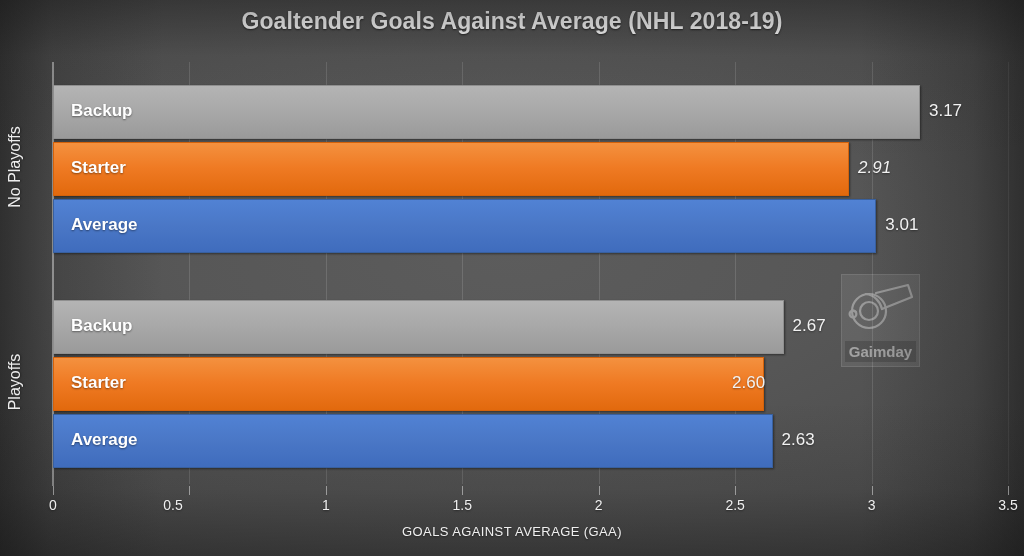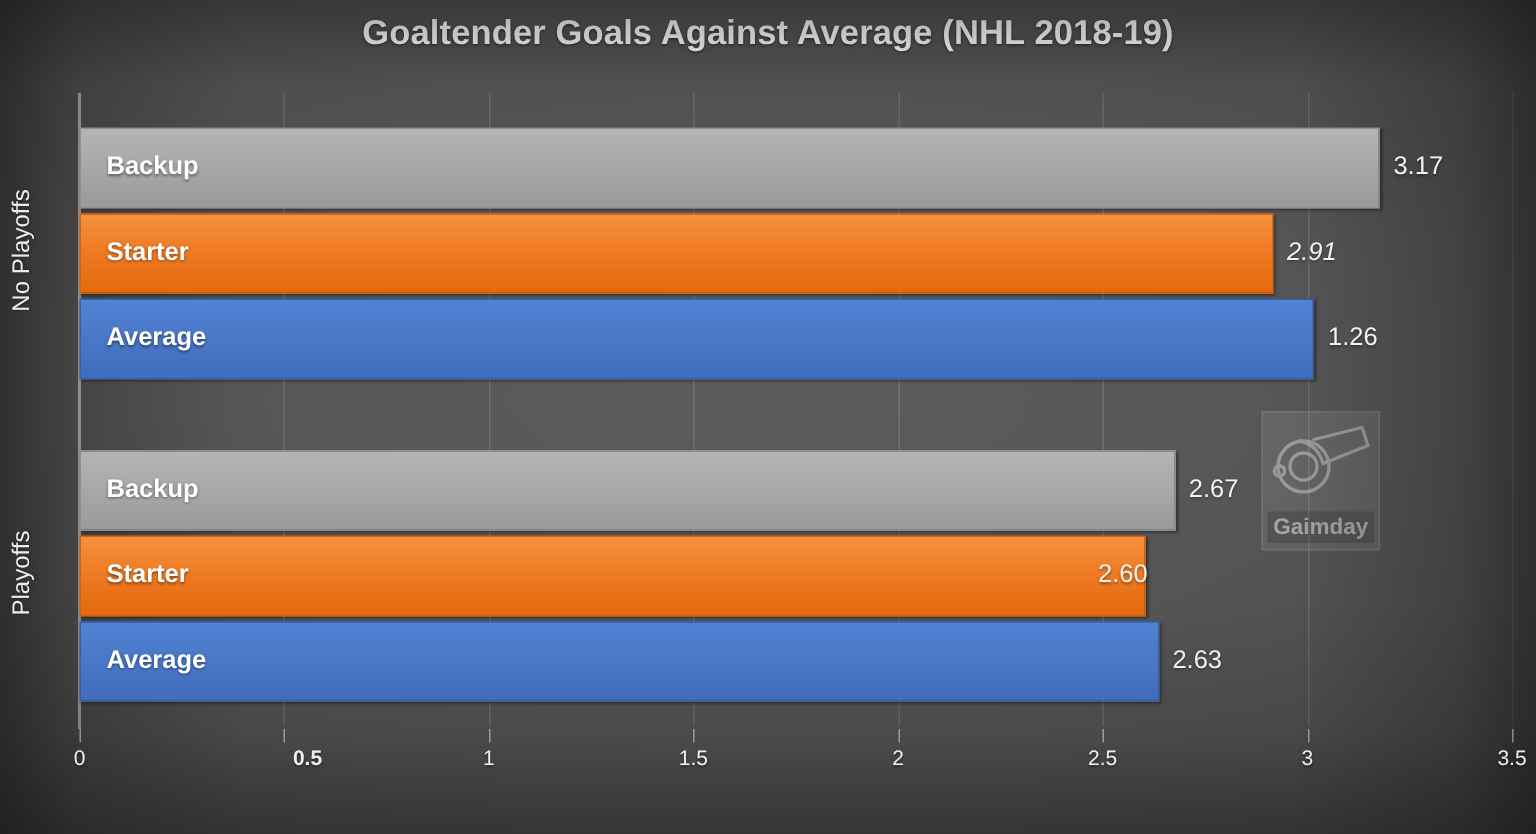--- a/index.html
+++ b/index.html
@@ -242,21 +242,21 @@
       <div class="bar-value" style="left: 928.957px;">3.17</div>
     </div>
     <div class="bar-row" style="top: 142px; left: 0px; width: 1024px;">
       <div class="bar orange" style="left: 53px; width: 794.014px;"></div>
       <div class="bar-label" style="left: 71px;">Starter</div>
       <div class="bar-value" style="left: 858.014px; font-style: italic;">2.91</div>
     </div>
     <div class="bar-row" style="top: 199px; left: 0px; width: 1024px;">
       <div class="bar blue" style="left: 53px; width: 821.3px;"></div>
       <div class="bar-label" style="left: 71px;">Average</div>
-      <div class="bar-value" style="left: 885.3px;">1.26</div>
+      <div class="bar-value" style="left: 885.3px;">3.01</div>
     </div>
     <div class="group-label" style="top: 158px; left: -40px; width: 110px; text-align: center; transform: rotate(-90deg);">No Playoffs</div>
     <div class="bar-row" style="top: 300px; left: 0px; width: 1024px;">
       <div class="bar gray" style="left: 53px; width: 728.529px;"></div>
       <div class="bar-label" style="left: 71px;">Backup</div>
       <div class="bar-value" style="left: 792.529px;">2.67</div>
     </div>
     <div class="bar-row" style="top: 357px; left: 0px; width: 1024px;">
       <div class="bar orange" style="left: 53px; width: 709.429px;"></div>
       <div class="bar-label" style="left: 71px;">Starter</div>
@@ -264,26 +264,27 @@
     </div>
     <div class="bar-row" style="top: 414px; left: 0px; width: 1024px;">
       <div class="bar blue" style="left: 53px; width: 717.614px;"></div>
       <div class="bar-label" style="left: 71px;">Average</div>
       <div class="bar-value" style="left: 781.614px;">2.63</div>
     </div>
     <div class="group-label" style="top: 373px; left: -40px; width: 110px; text-align: center; transform: rotate(-90deg);">Playoffs</div>
     <div class="tick-mark" style="left: 53px;"></div>
     <div class="tick-label" style="left: 53px;">0</div>
     <div class="tick-mark" style="left: 189.429px;"></div>
-    <div class="tick-label" style="left: 205px; font-weight: bold;">0.5</div>
+    <div class="tick-label" style="left: 173px;">0.5</div>
     <div class="tick-mark" style="left: 325.857px;"></div>
     <div class="tick-label" style="left: 325.857px;">1</div>
     <div class="tick-mark" style="left: 462.286px;"></div>
     <div class="tick-label" style="left: 462.286px;">1.5</div>
     <div class="tick-mark" style="left: 598.714px;"></div>
     <div class="tick-label" style="left: 598.714px;">2</div>
     <div class="tick-mark" style="left: 735.143px;"></div>
     <div class="tick-label" style="left: 735.143px;">2.5</div>
     <div class="tick-mark" style="left: 871.571px;"></div>
     <div class="tick-label" style="left: 871.571px;">3</div>
     <div class="tick-mark" style="left: 1008px;"></div>
     <div class="tick-label" style="left: 1008px;">3.5</div>
+    <div id="x-axis-title">GOALS AGAINST AVERAGE (GAA)</div>
   </div>
 
 </body></html>

